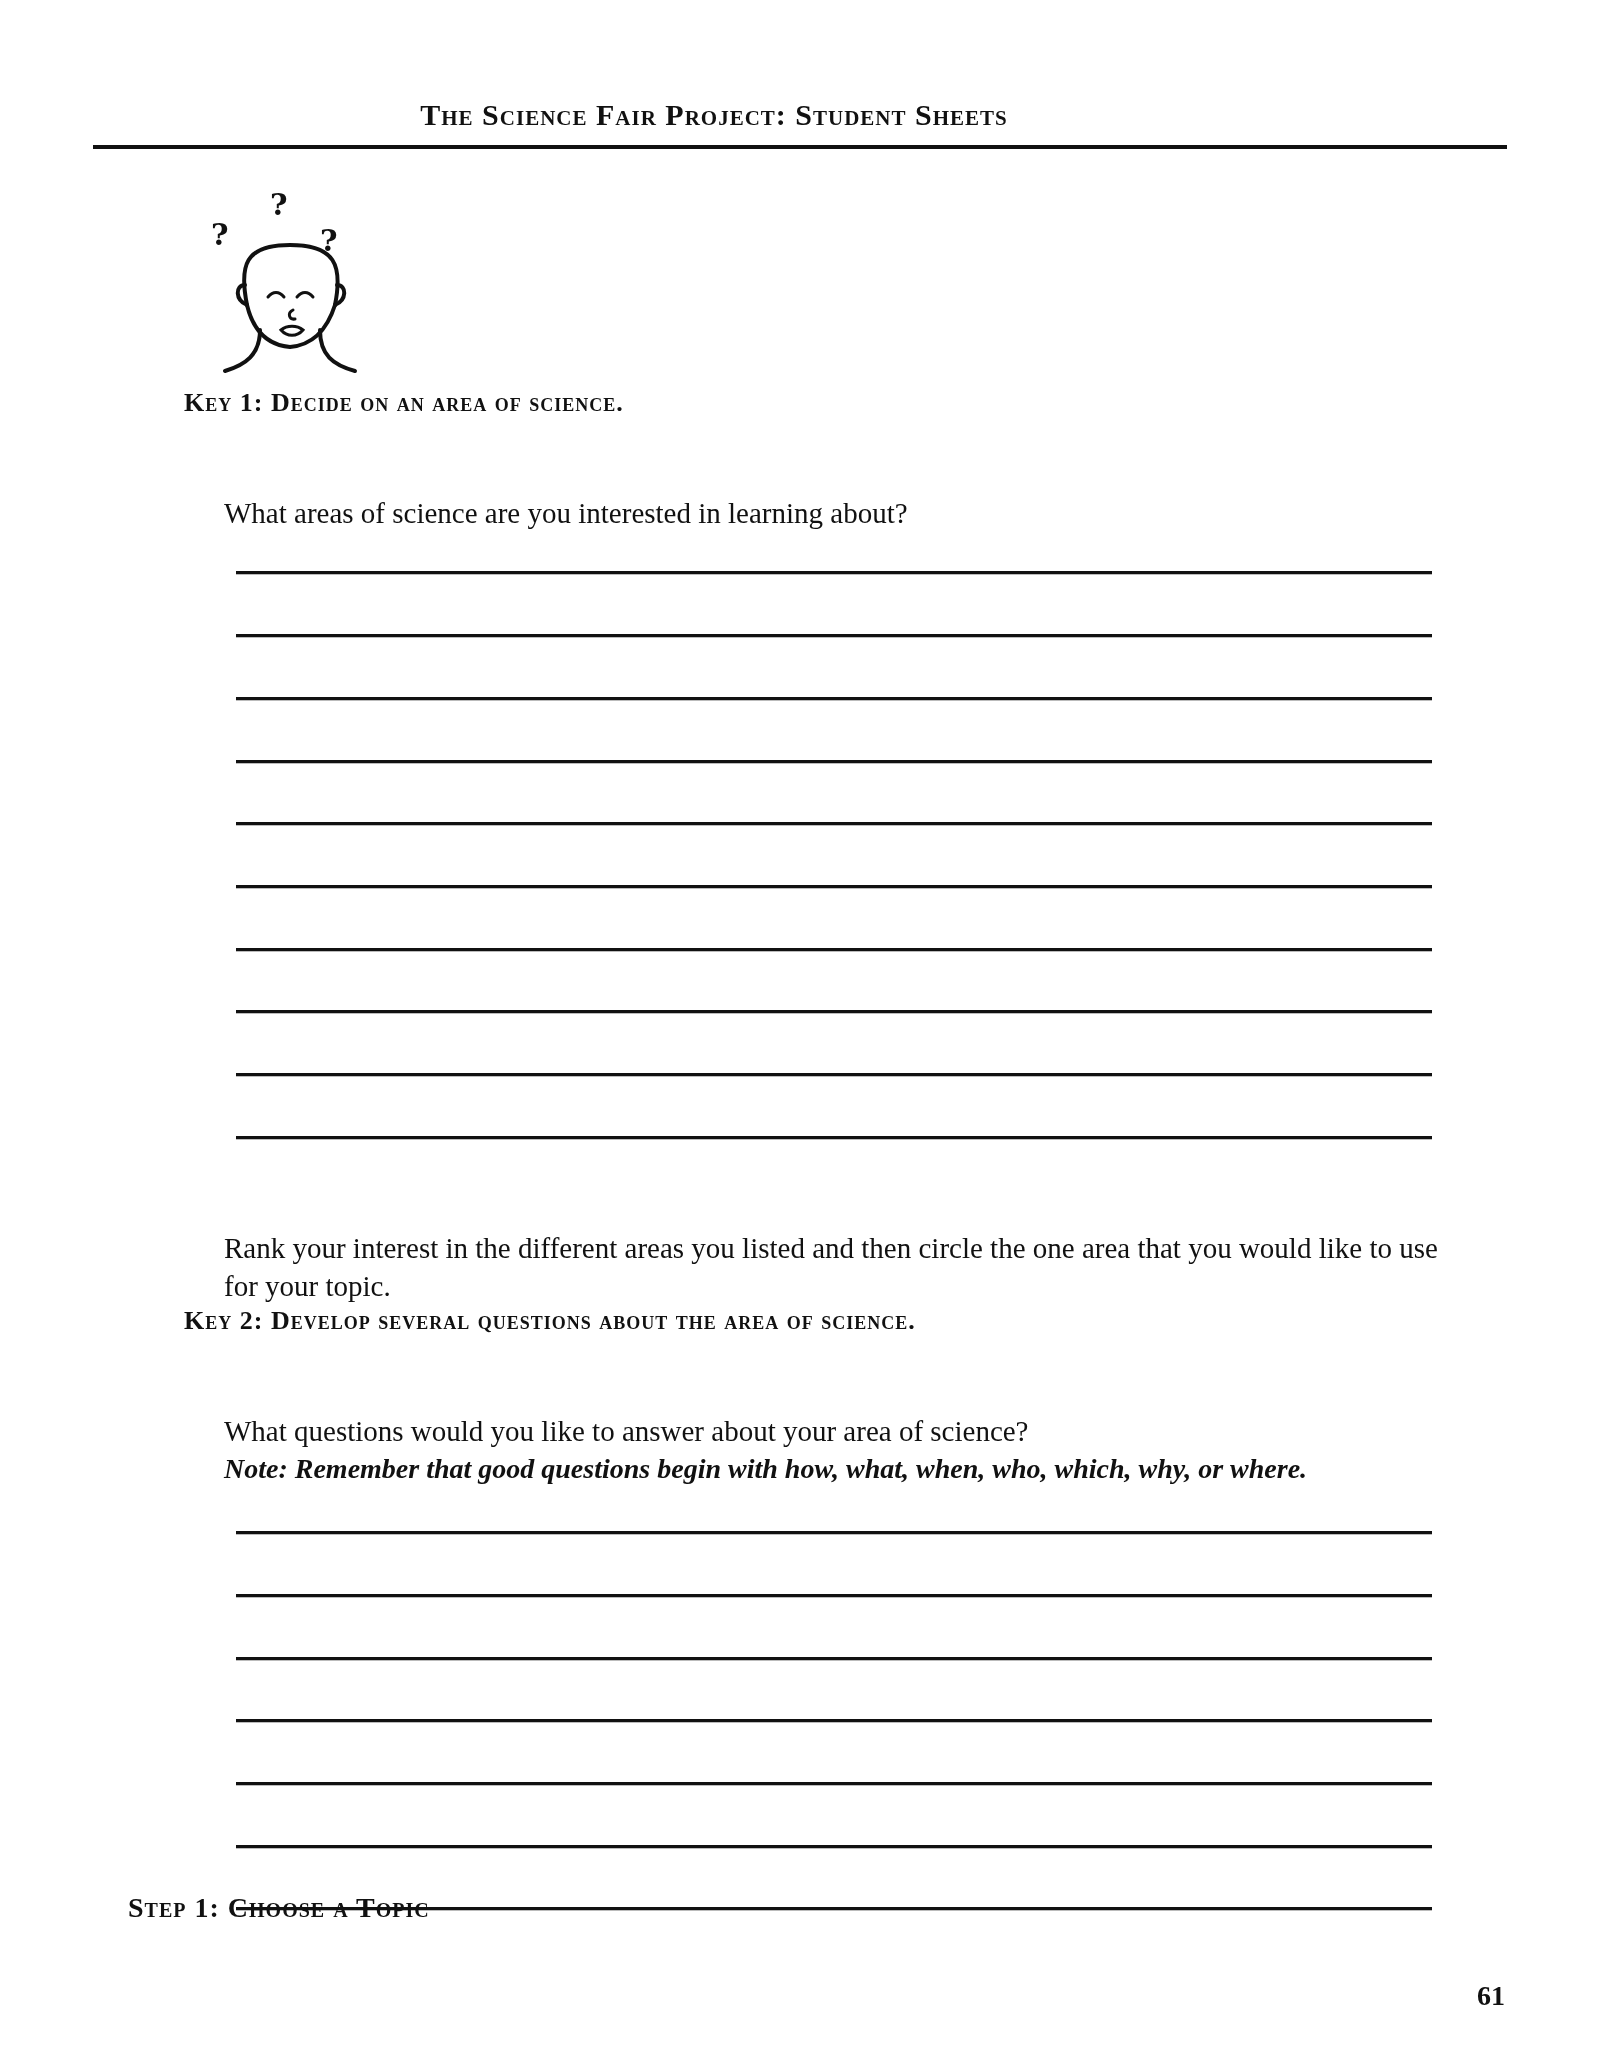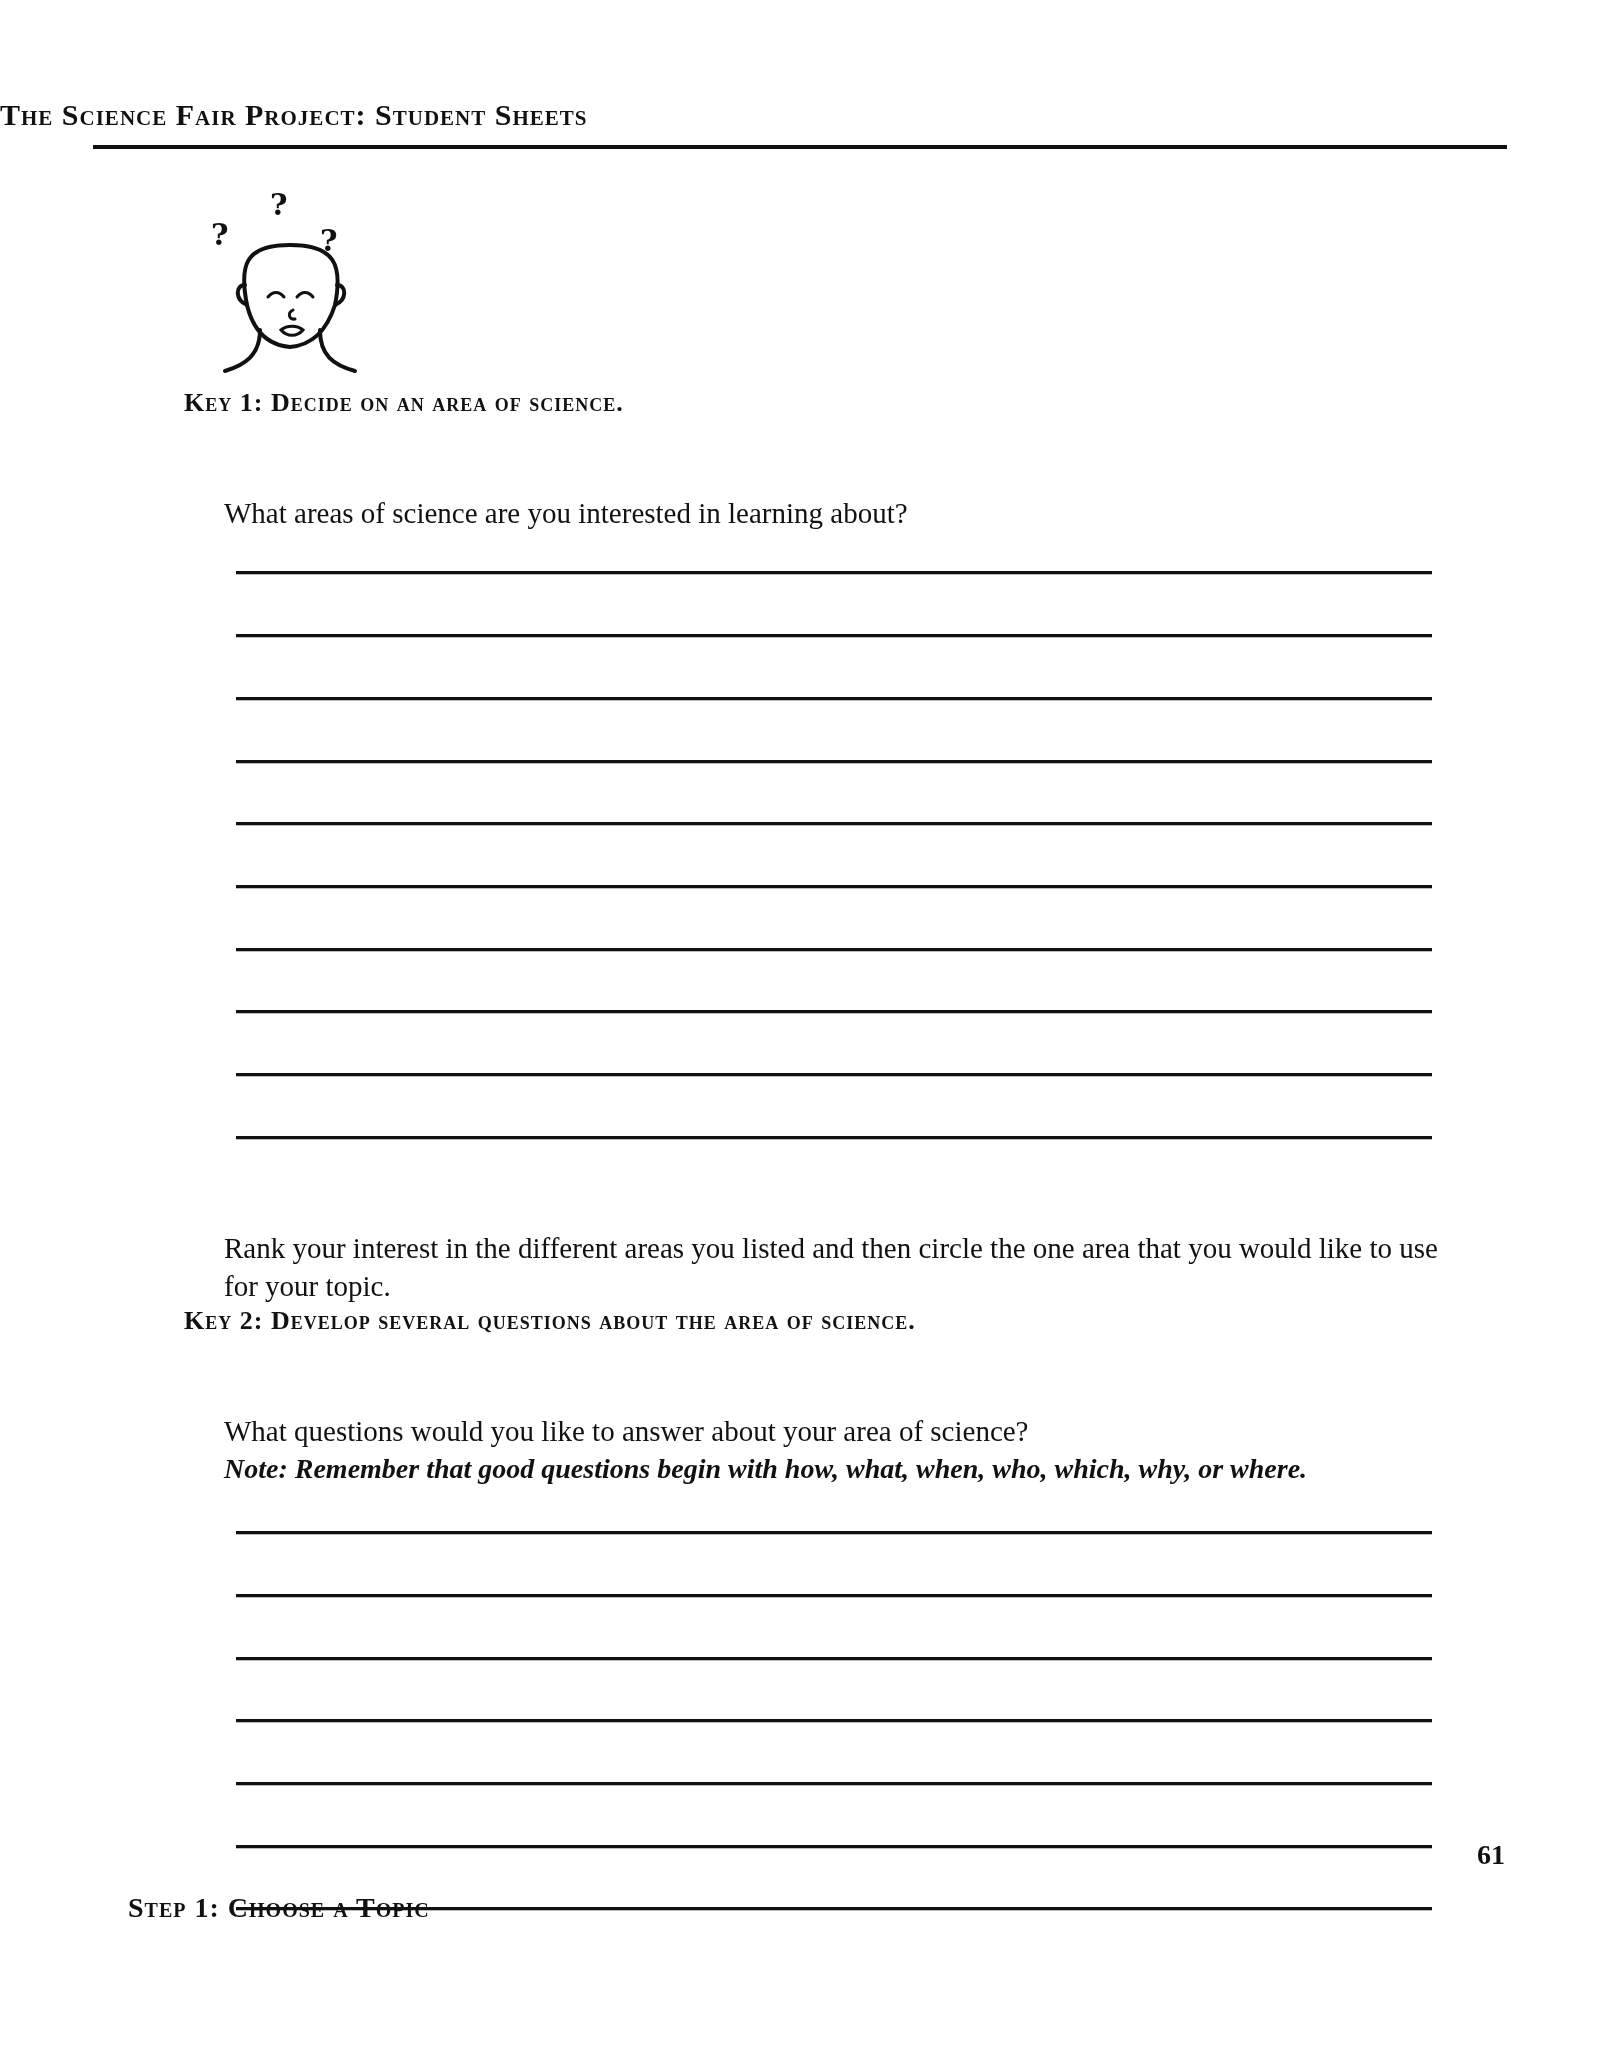--- a/index.html
+++ b/index.html
@@ -1,28 +1,28 @@
 <!DOCTYPE html>
 <html><head>
 <meta charset="utf-8">
 <style>
   html, body { margin: 0; padding: 0; background: #ffffff; }
   body { width: 1600px; height: 2071px; position: relative; overflow: hidden; color: #111; font-family: "Liberation Serif", "DejaVu Serif", serif; }
   .abs { position: absolute; }
   .sc { font-variant: small-caps; font-weight: bold; }
-  #running-header { left: 0; width: 1428px; top: 98px; font-size: 30px; letter-spacing: 1px; }
+  #running-header { left: 0; width: 1428px; top: 98px; text-align: center; font-size: 30px; letter-spacing: 1px; }
   #header-rule { left: 93px; width: 1414px; top: 145px; height: 4px; background: #111; }
   #head-illustration { left: 205px; top: 175px; width: 170px; height: 200px; }
   #step-title { left: 520px; width: 820px; top: 178px; text-align: center; font-size: 100px; line-height: 108px; letter-spacing: 2px; }
   .key-heading { left: 184px; font-size: 26px; letter-spacing: 1px; }
   .body-text { left: 224px; font-size: 29px; line-height: 38px; width: 1260px; margin-top: 36px; }
   .note { font-style: italic; }
   .line { left: 236px; width: 1196px; height: 3px; background: #111; border-bottom: 1px solid #bbb; }
   #footer-left { left: 128px; top: 1892px; font-size: 28px; letter-spacing: 1px; }
-  #footer-right { right: 95px; top: 1839px; font-size: 28px; font-weight: bold; }
+  #footer-right { right: 95px; top: 1980px; font-size: 28px; font-weight: bold; }
 </style>
 </head>
 <body>
 
 <div id="running-header" class="abs sc">The Science Fair Project: Student Sheets</div>
 <div id="header-rule" class="abs"></div>
 
 <svg id="head-illustration" class="abs" viewBox="0 0 170 200">
   <g fill="#111" font-family="DejaVu Serif, serif" font-weight="bold" font-size="30">
     <text x="65" y="40">?</text>

